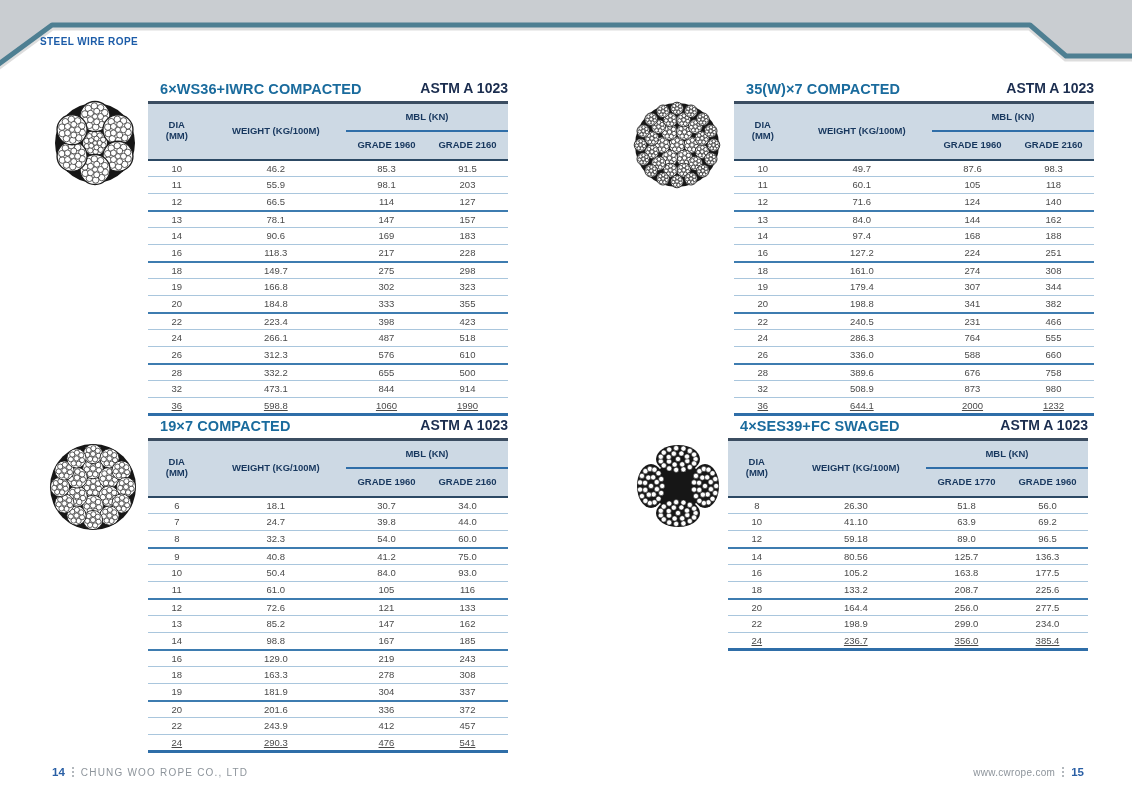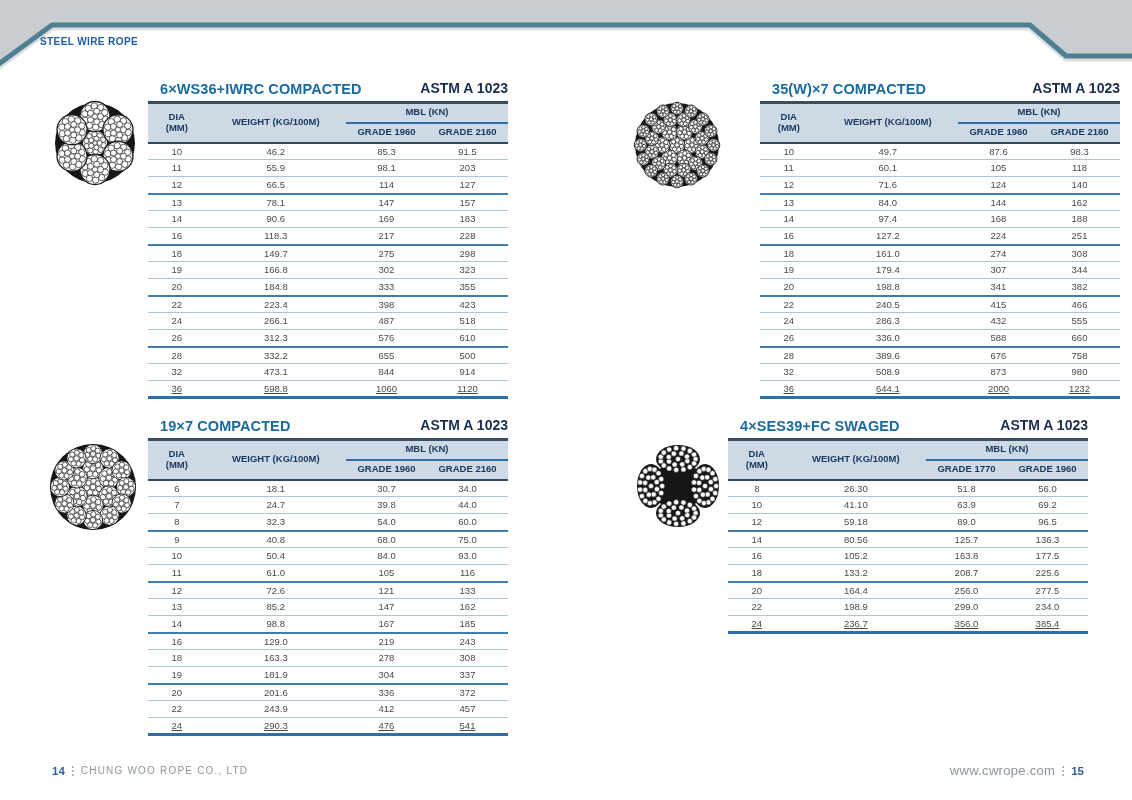--- a/index.html
+++ b/index.html
@@ -16,35 +16,35 @@
     letter-spacing:.4px;color:var(--brand-blue);}
   .table-block{position:absolute;width:360px;}
   .title-row{display:flex;justify-content:space-between;align-items:flex-end;height:19px;margin-bottom:4px;margin-left:12px;}
   .title-row h2{font-size:14.5px;font-weight:800;color:var(--section-title-blue);letter-spacing:.1px;}
   .astm{font-size:14px;font-weight:700;color:#1b2d4f;padding-bottom:1px;}
   table{width:100%;border-collapse:collapse;table-layout:fixed;border-top:3px solid var(--dark-border);
     border-bottom:3px solid var(--blue-border);}
   col.c-dia{width:16%} col.c-wt{width:39%} col.c-g{width:22.5%}
   thead th{background:var(--table-header-bg);color:var(--table-header-text);font-size:9.5px;
     font-weight:700;text-align:center;vertical-align:middle;line-height:1.15;}
-  th.h-dia,th.h-wt{height:40px;border-bottom:2.5px solid #2c4964;}
+  th.h-dia,th.h-wt{height:57px;border-bottom:2.5px solid #2c4964;}
   th.h-mbl{height:19px;border-bottom:2px solid var(--blue-border);}
   th.h-grade{height:19px;border-bottom:2.5px solid #2c4964;}
   tbody td{height:17px;font-size:9.5px;color:var(--body-text);text-align:center;vertical-align:middle;
     border-bottom:1px solid var(--light-row-line);line-height:1;}
   tbody tr.g td{border-bottom:2px solid var(--group-row-line);}
   tbody tr:last-child td{border-bottom:none;text-decoration:underline;}
   .rope{position:absolute;}
   .footer{position:absolute;left:0;right:0;bottom:22px;display:flex;justify-content:space-between;
     padding:0 48px 0 52px;align-items:center;}
   .f-left,.f-right{display:flex;align-items:center;gap:7px;}
   .pagenum{font-size:11.5px;font-weight:800;color:#2a5fa5;}
   .dotsep{display:inline-block;height:10px;border-left:2px dotted #b3b8bd;}
   .company{font-size:10px;color:var(--footer-gray);letter-spacing:1.2px;}
-  .site{font-size:13px;color:var(--footer-gray);letter-spacing:.3px;margin-left:44px;}
+  .site{font-size:10px;color:var(--footer-gray);letter-spacing:.3px;margin-left:44px;}
 </style>
 </head>
 <body>
 
 <div class="page">
 
   <svg class="band-svg" width="1132" height="72" viewBox="0 0 1132 72">
     <path d="M0,0 H1132 V55 H1066 L1030,24 H54 L0,62 Z" fill="#c9cdd1"></path>
     <path d="M-4,66 L52,25 H1030 L1066,56 H1136" fill="none" stroke="#00000022" stroke-width="7" transform="translate(0,2)"></path>
     <path d="M-4,66 L52,25 H1030 L1066,56 H1136" fill="none" stroke="#4e7f92" stroke-width="5" stroke-linejoin="round"></path>
@@ -874,27 +874,27 @@
           <tr>
             <td>32</td>
             <td>473.1</td>
             <td>844</td>
             <td>914</td>
           </tr>
           <tr>
             <td>36</td>
             <td>598.8</td>
             <td>1060</td>
-            <td>1120</td>
+            <td>1990</td>
           </tr>
         </tbody>
     </table>
   </section>
 
-  <section class="table-block" style="left:760px;top:78px">
+  <section class="table-block" style="left:734px;top:78px">
     <div class="title-row">
       <h2>35(W)×7 COMPACTED</h2>
       <span class="astm">ASTM A 1023</span>
     </div>
     <table>
       <colgroup>
           <col class="c-dia">
           <col class="c-wt">
           <col class="c-g">
           <col class="c-g">
@@ -961,27 +961,27 @@
           </tr>
           <tr class="g">
             <td>20</td>
             <td>198.8</td>
             <td>341</td>
             <td>382</td>
           </tr>
           <tr>
             <td>22</td>
             <td>240.5</td>
-            <td>415</td>
+            <td>231</td>
             <td>466</td>
           </tr>
           <tr>
             <td>24</td>
             <td>286.3</td>
-            <td>432</td>
+            <td>764</td>
             <td>555</td>
           </tr>
           <tr class="g">
             <td>26</td>
             <td>336.0</td>
             <td>588</td>
             <td>660</td>
           </tr>
           <tr>
             <td>28</td>
@@ -1043,21 +1043,21 @@
           </tr>
           <tr class="g">
             <td>8</td>
             <td>32.3</td>
             <td>54.0</td>
             <td>60.0</td>
           </tr>
           <tr>
             <td>9</td>
             <td>40.8</td>
-            <td>68.0</td>
+            <td>41.2</td>
             <td>75.0</td>
           </tr>
           <tr>
             <td>10</td>
             <td>50.4</td>
             <td>84.0</td>
             <td>93.0</td>
           </tr>
           <tr class="g">
             <td>11</td>

